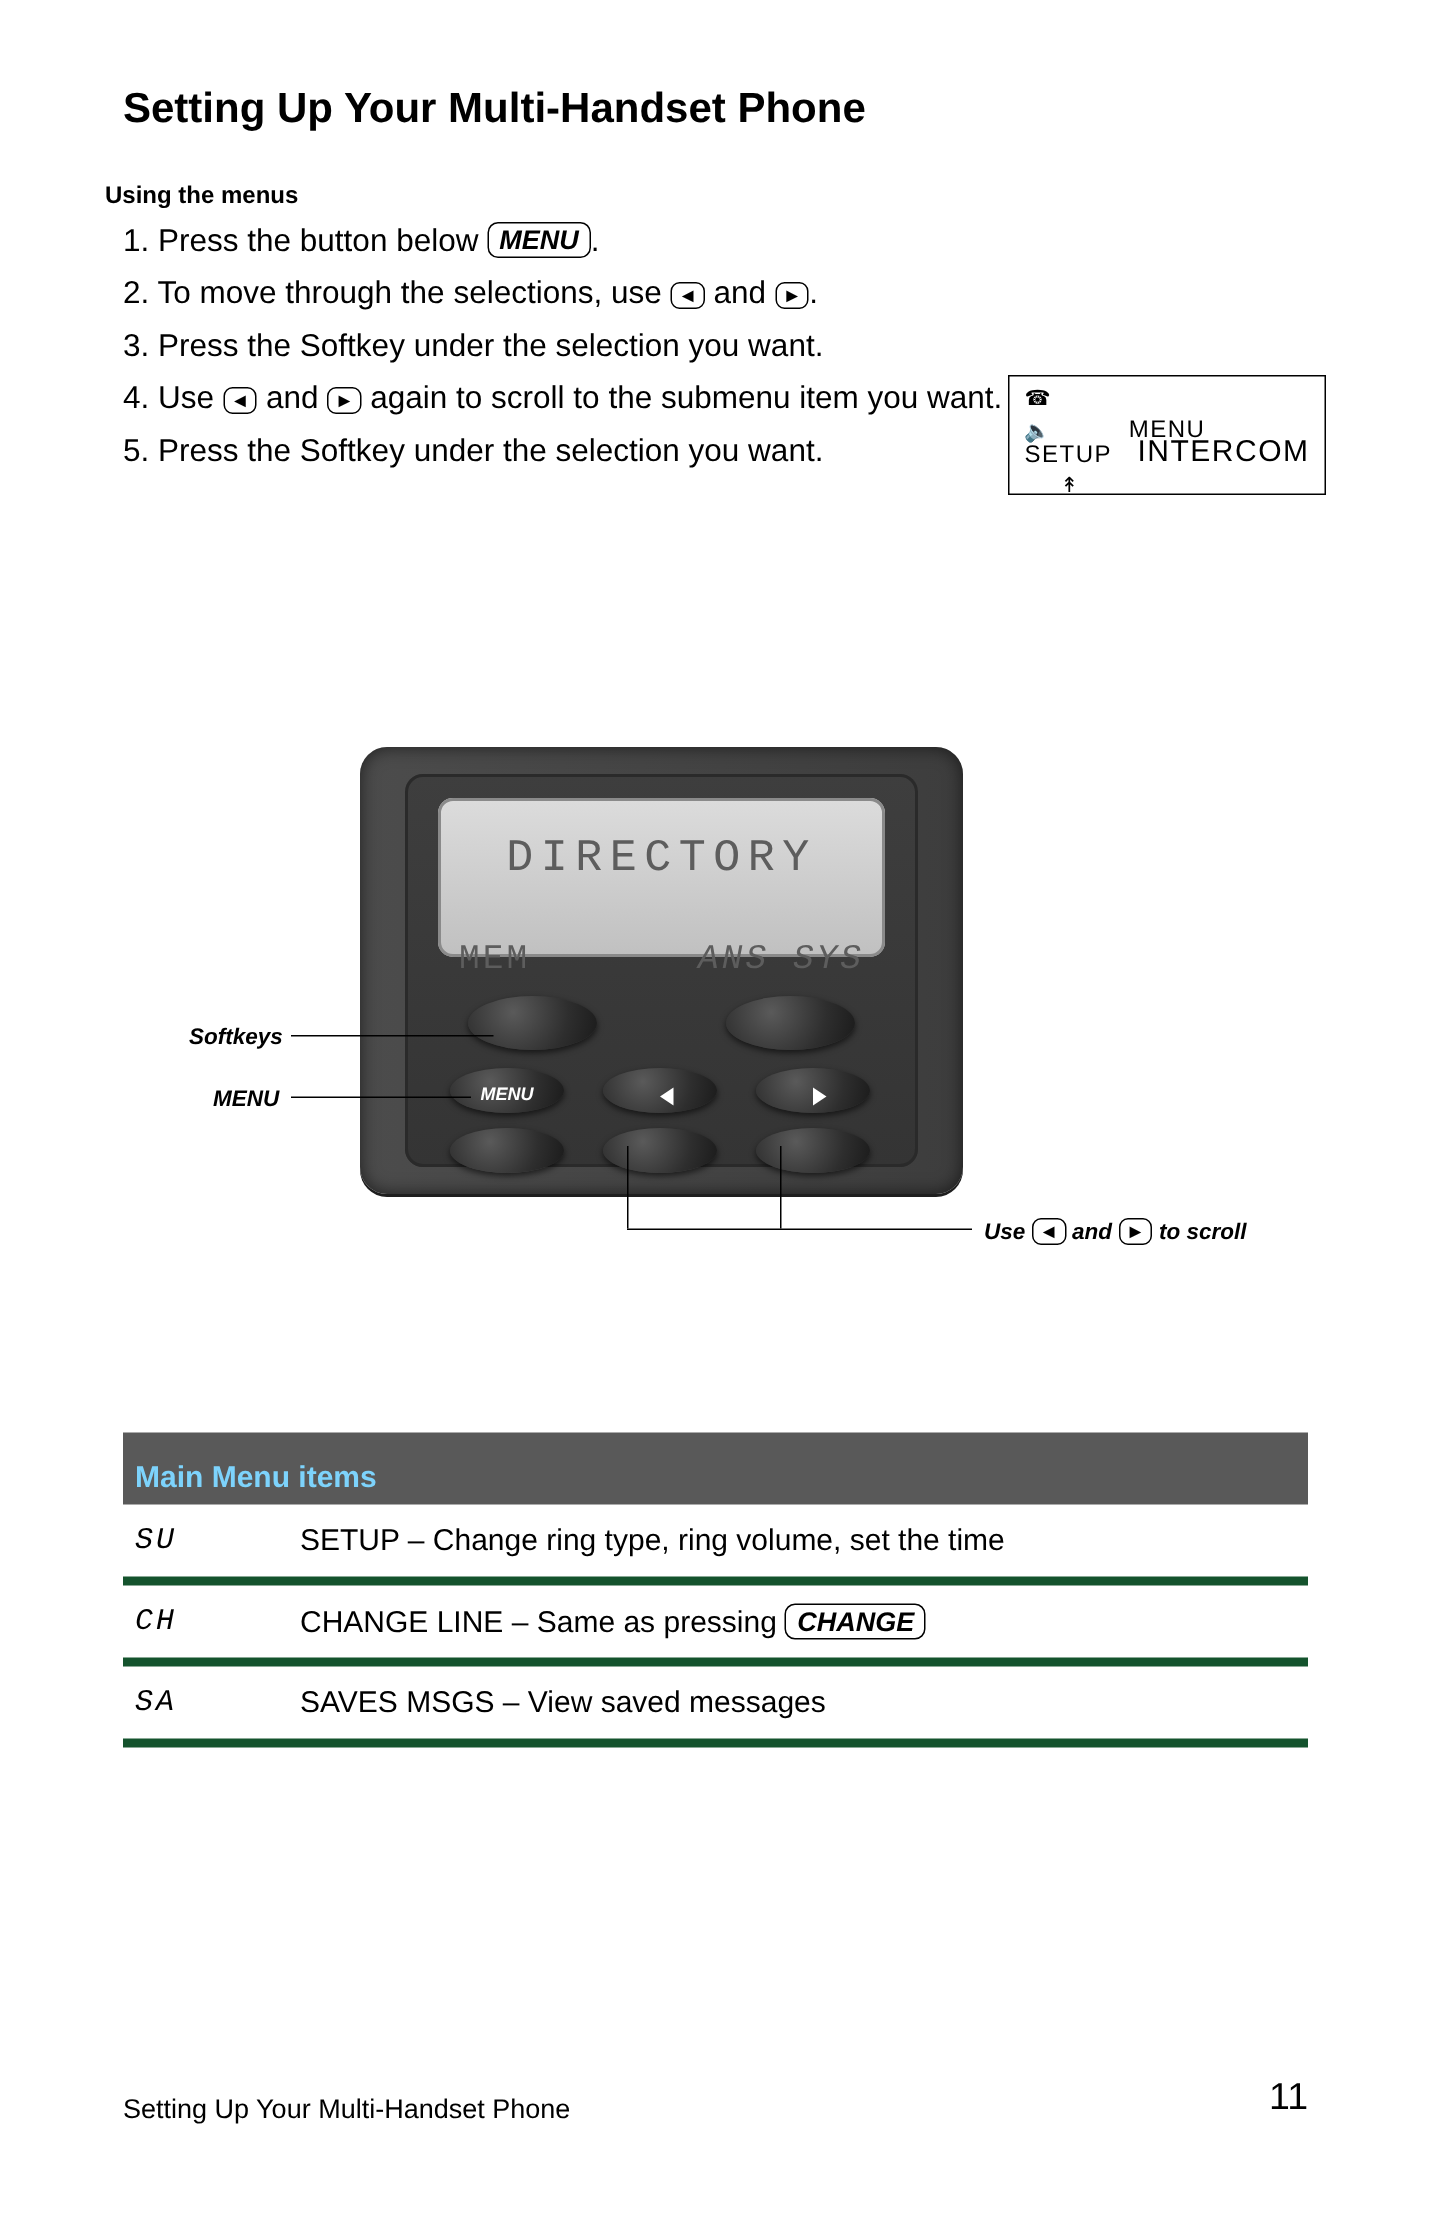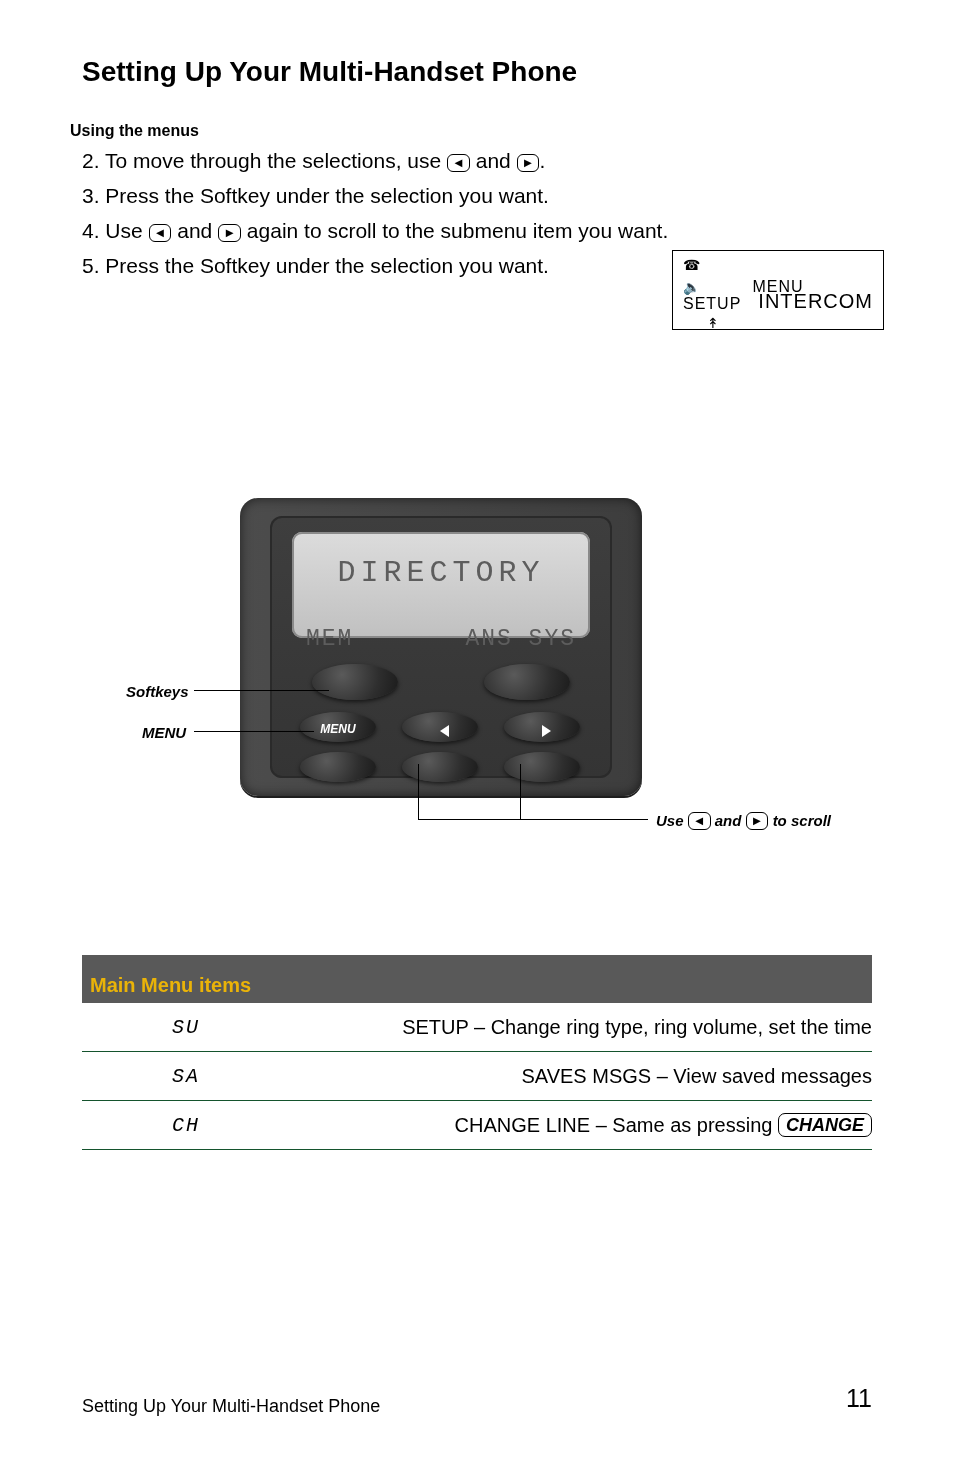--- a/index.html
+++ b/index.html
@@ -93,21 +93,21 @@
     position:absolute; left:52px; right:52px; top:34px; height:106px;
     background: linear-gradient(180deg,#dcdcdc,#c0c0c0);
     border-radius: 10px;
     box-shadow: inset 0 0 0 2px #8a8a8a;
   }
   .lcd .line1 { position:absolute; top:24px; left:0; width:100%; text-align:center;
     font-family:"Courier New",monospace; font-size:30px; letter-spacing:5px; color:#5d5d5d; }
   .lcd .line2 { position:absolute; bottom:12px; left:0; width:100%;
     font-family:"Courier New",monospace; font-size:23px; color:#5d5d5d; }
   .lcd .line2 .l { position:absolute; left:14px; letter-spacing:2px;font-family:Liberation Mono, monospace; }
-  .lcd .line2 .r { position:absolute; right:14px; letter-spacing:2px; }
+  .lcd .line2 .r { position:absolute; right:14px; letter-spacing:2px;font-style:italic; }
   .btn {
     position:absolute; width:86px; height:36px; border-radius:50%;
     background: radial-gradient(circle at 35% 30%, #5a5a5a 0%, #2e2e2e 60%, #1a1a1a 100%);
     box-shadow: 0 2px 4px rgba(0,0,0,.6);
   }
   .btn2 {
     position:absolute; width:76px; height:30px; border-radius:50%;
     background: radial-gradient(circle at 35% 30%, #5a5a5a 0%, #2e2e2e 60%, #1a1a1a 100%);
     box-shadow: 0 2px 4px rgba(0,0,0,.6);
   }
@@ -123,42 +123,45 @@
     position:absolute; font-family: Helvetica, Arial, sans-serif;
     font-style: italic; font-weight:600; font-size:15px; color:#000;text-align:center;
   }
   .line-h { position:absolute; height:0; border-top:1px solid #000; }
 
   
   .tbl {
     position:absolute; left:82px; top:955px; width:790px;
   }
   .tbl-head {
-    height:42px; background:#595959; color:#eab308; font-weight:600; font-size:20px;
+    height:42px; background:#595959; color:#7dd3fc; font-weight:600; font-size:20px;
     display:flex; align-items:flex-end; padding:0 0 6px 8px;
   }
   .tbl-row {
-    height:48px; border-bottom:1px solid #14532d; display:flex; align-items:center;
+    height:48px; border-bottom:6px solid #14532d; display:flex; align-items:center;
     font-size:20px;
-    text-align:right;
   }
   .tbl-row .c1 { width:110px; font-family:"Courier New",monospace; font-style:italic; padding-left:8px; letter-spacing:2px; }
   .tbl-row .c2 { flex:1; }
 
   .footer { position:absolute; left:82px; width:790px; font-size:18px; }
   .foot-page { position:absolute; bottom:62px; right:82px; font-size:25px; }
 </style>
 </head>
 <body>
 
 <div class="page">
   <h1>Setting Up Your Multi-Handset Phone</h1>
 
   <h2 class="sect-num-neg">Using the menus</h2>
 
+  <p style="max-width:520px">
+    <span>1. Press the button below </span>
+    <span class="key">MENU</span><span>.</span>
+  </p>
   <p style="max-width:520px">
     <span>2. To move through the selections, use </span>
     <span class="lr-key">◄</span>
     <span> and </span>
     <span class="lr-key">►</span><span>.</span>
   </p>
   <p>3. Press the Softkey under the selection you want.</p>
   <p>
     <span>4. Use </span>
     <span class="lr-key">◄</span>
@@ -225,27 +228,27 @@
 <div style="position:absolute; left:418px; top:764px; width:0; height:55px; border-left:1px solid #000;"></div>
 <div style="position:absolute; left:520px; top:764px; width:0; height:55px; border-left:1px solid #000;"></div>
 
 <div class="tbl">
   <div class="tbl-head">Main Menu items</div>
   <div class="tbl-row">
     <div class="c1">SU</div>
     <div class="c2">SETUP – Change ring type, ring volume, set the time</div>
   </div>
   <div class="tbl-row">
-    <div class="c1">SA</div>
-    <div class="c2">SAVES MSGS – View saved messages</div>
-  </div>
-  <div class="tbl-row">
     <div class="c1">CH</div>
     <div class="c2">
       <span>CHANGE LINE – Same as pressing </span>
       <span class="key">CHANGE</span>
       <span></span>
     </div>
   </div>
+  <div class="tbl-row">
+    <div class="c1">SA</div>
+    <div class="c2">SAVES MSGS – View saved messages</div>
+  </div>
 </div>
 
 <div class="footer" style="bottom:58px;">Setting Up Your Multi-Handset Phone</div>
 <div class="foot-page">11</div>
 
 </body></html>

